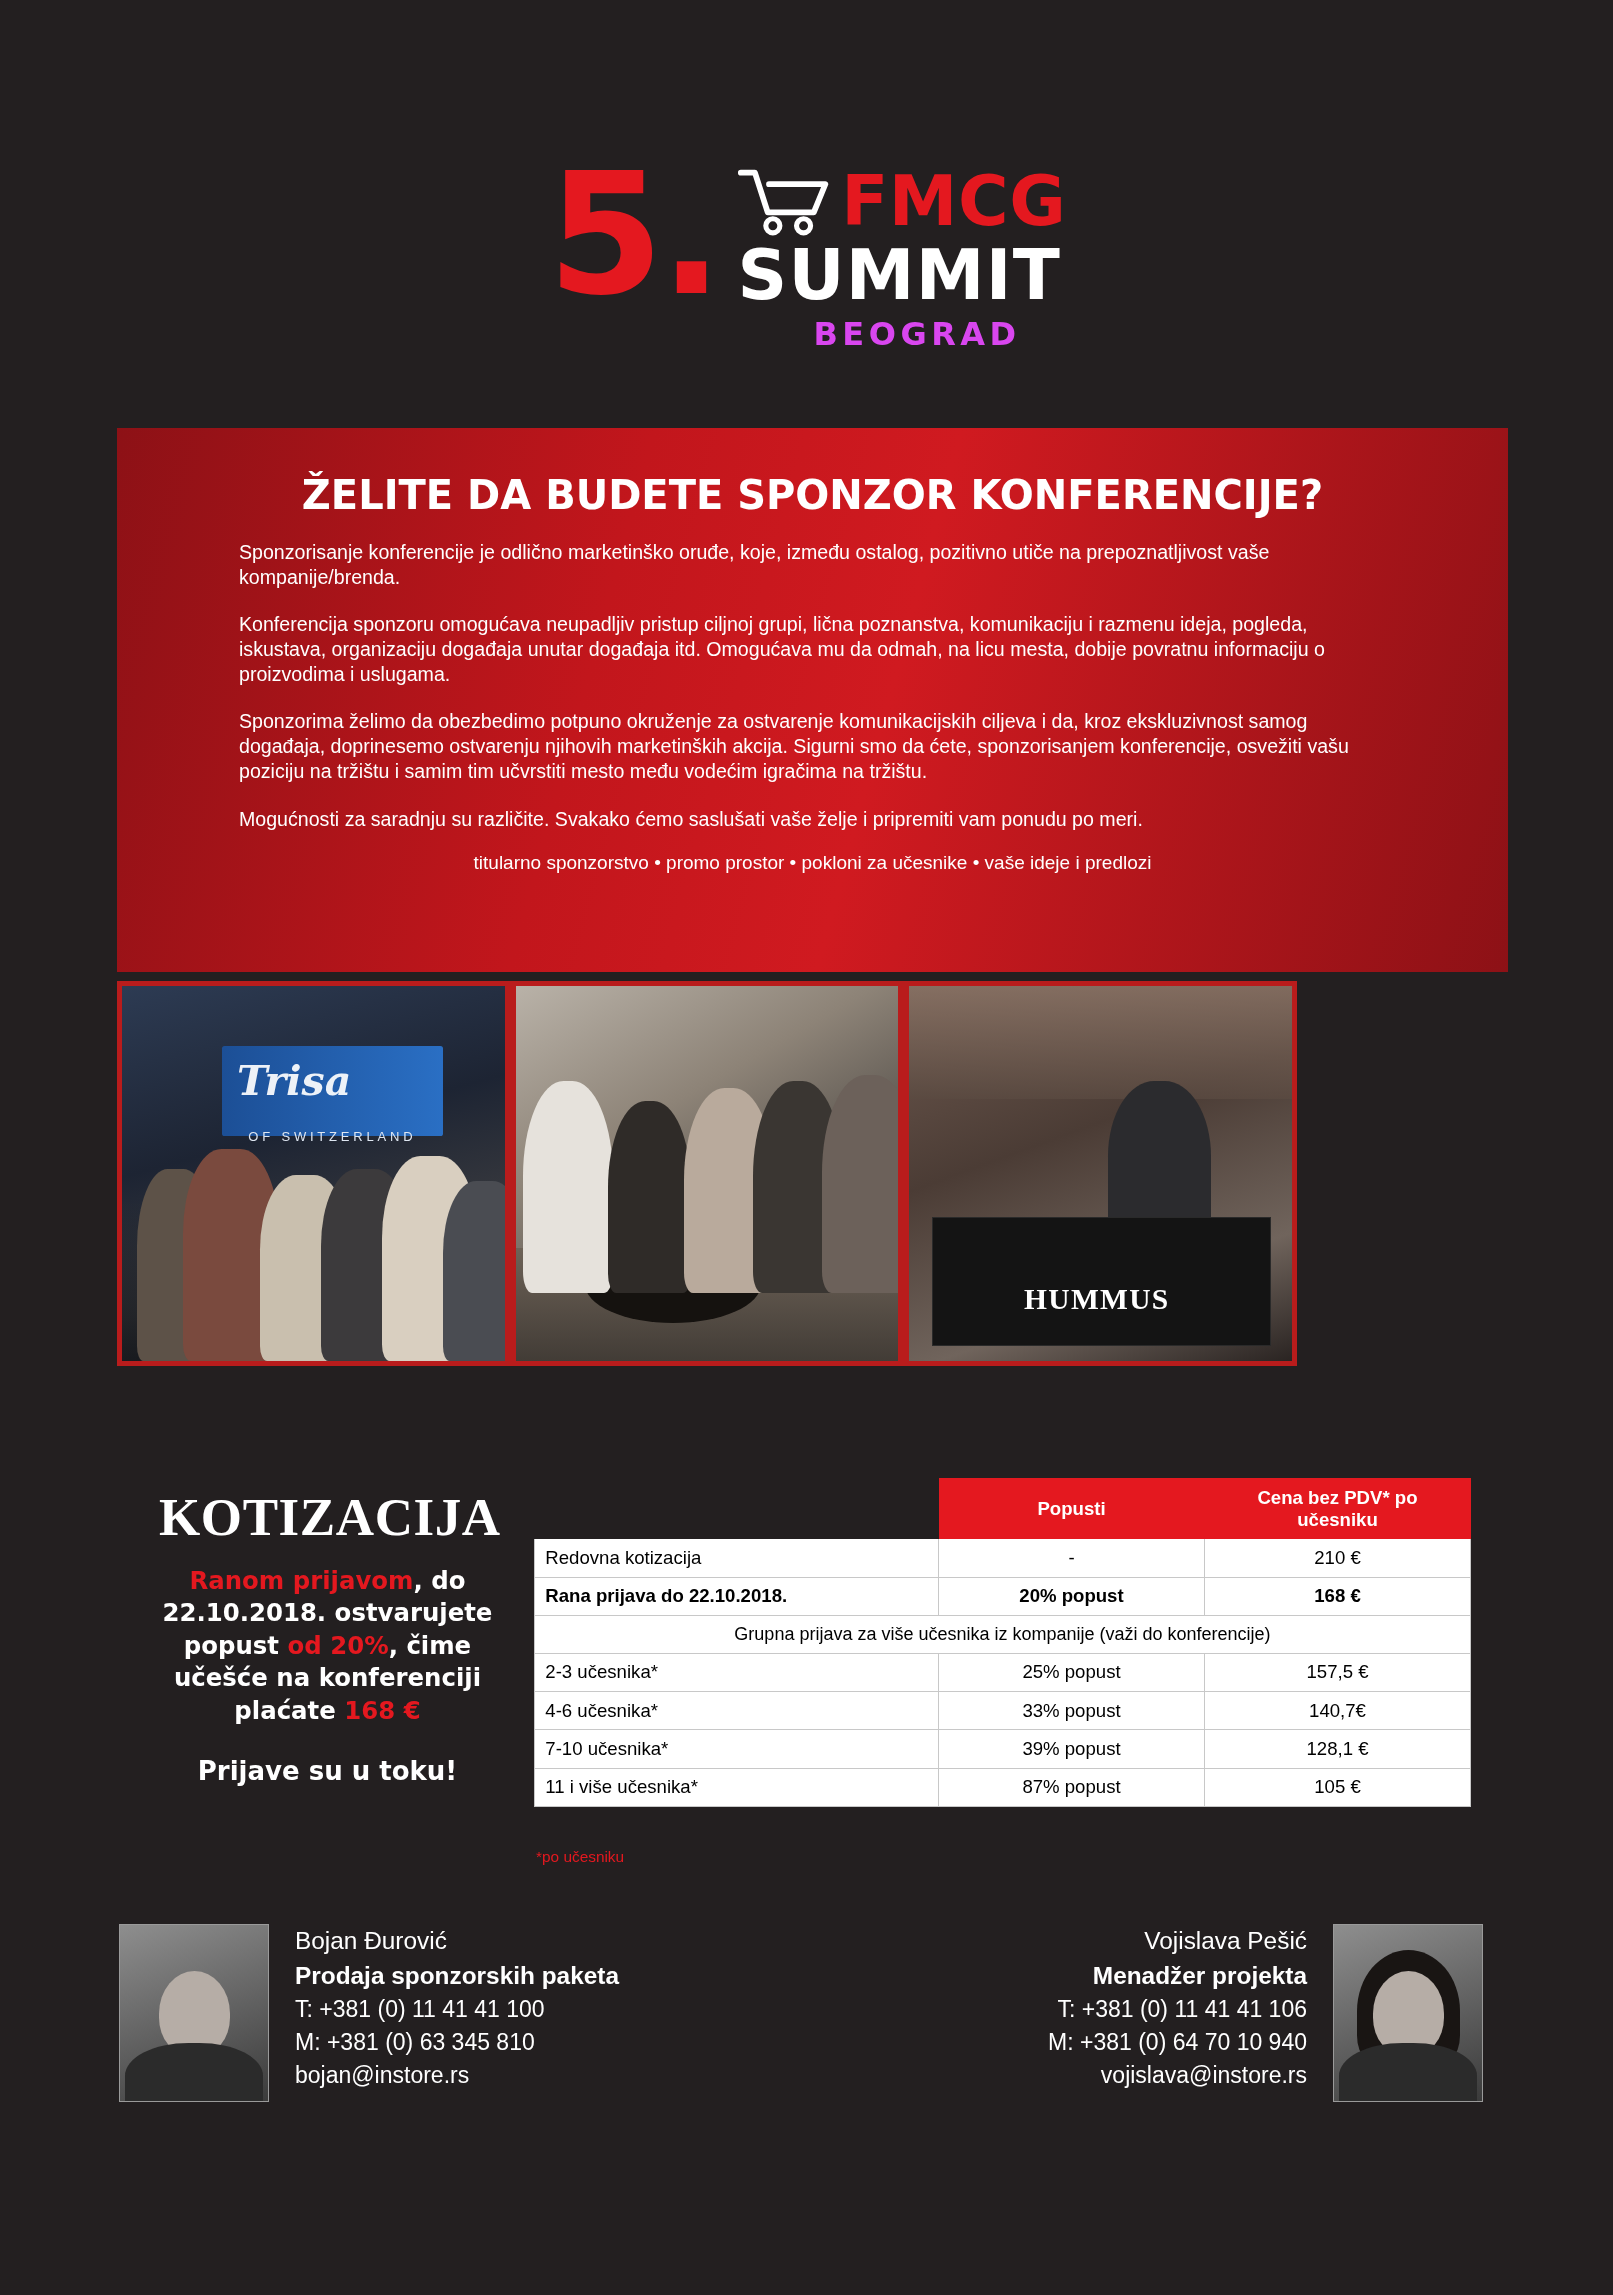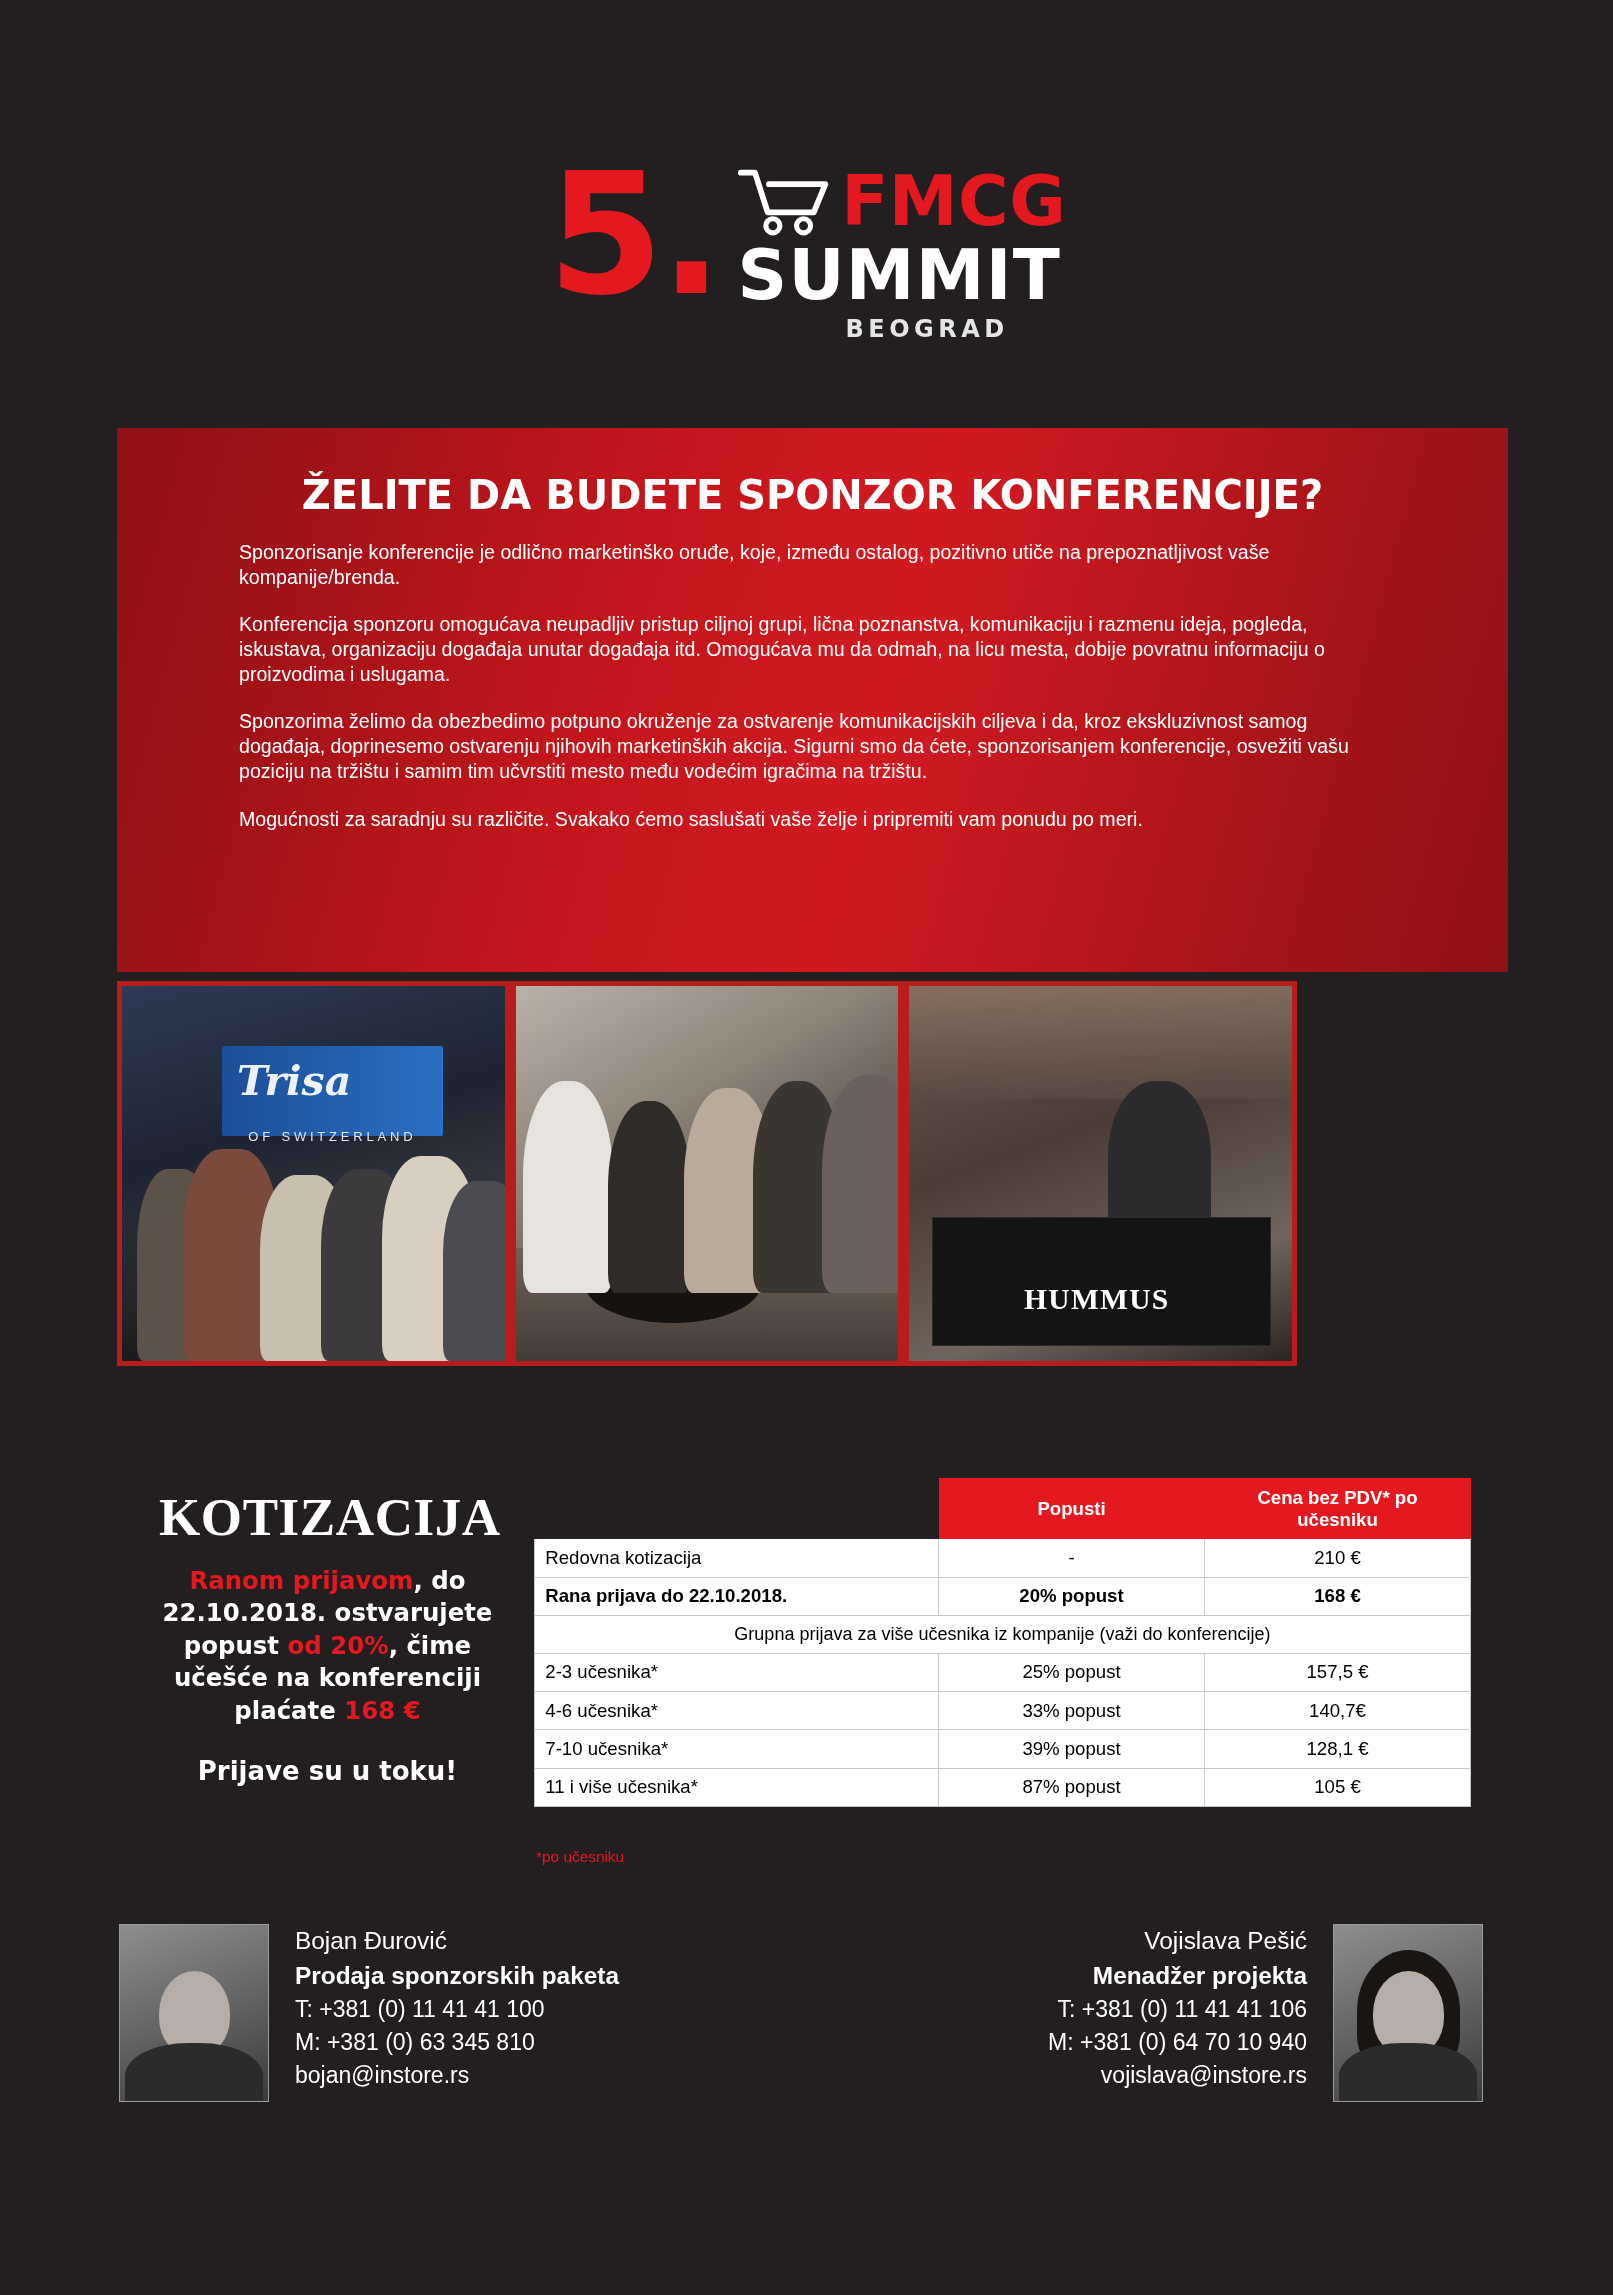--- a/index.html
+++ b/index.html
@@ -64,25 +64,25 @@
     font-weight: bold;
     font-size: 69px;
     line-height: 1;
     color: #ffffff;
     letter-spacing: 1.3px;
     margin-top: 3.8px;
   }
   .logo-beograd {
     font-family: "DejaVu Sans", sans-serif;
     font-weight: bold;
-    font-size: 24px;
-    color: #e5e5e5;
+    font-size: 32px;
+    color: #d946ef;
     letter-spacing: 4.5px;
     margin-top: 5.1px;
-    margin-left: 108px;
+    margin-left: 76px;
   }
 
   
   .red-panel {
     position: absolute;
     left: 117px;
     top: 428px;
     width: 1391px;
     height: 544px;
     background: linear-gradient(105deg, #8d1116 0%, #c2161c 35%, #d01a20 55%, #8d1116 100%);
@@ -334,20 +334,21 @@
     </div>
   </div>
 </div>
 
 <section class="red-panel">
   <div class="headline">ŽELITE DA BUDETE SPONZOR KONFERENCIJE?</div>
   <p>Sponzorisanje konferencije je odlično marketinško oruđe, koje, između ostalog, pozitivno utiče na prepoznatljivost vaše kompanije/brenda.</p>
   <p>Konferencija sponzoru omogućava neupadljiv pristup ciljnoj grupi, lična poznanstva, komunikaciju i razmenu ideja, pogleda, iskustava, organizaciju događaja unutar događaja itd. Omogućava mu da odmah, na licu mesta, dobije povratnu informaciju o proizvodima i uslugama.</p>
   <p>Sponzorima želimo da obezbedimo potpuno okruženje za ostvarenje komunikacijskih ciljeva  i da, kroz ekskluzivnost samog događaja, doprinesemo ostvarenju njihovih marketinških akcija. Sigurni smo da ćete, sponzorisanjem konferencije, osvežiti vašu poziciju na tržištu i samim tim učvrstiti mesto među vodećim igračima na tržištu.</p>
   <p class="tight">Mogućnosti za saradnju su različite. Svakako ćemo saslušati vaše želje i pripremiti vam ponudu po meri.</p>
+  <div class="perks">titularno sponzorstvo  •  promo prostor  •  pokloni za učesnike  •  vaše ideje i predlozi</div>
 </section>
 
 <div class="photo-strip">
   <div class="photo photo-1">
     <div class="p1-sign"></div>
     <div class="p1-text">Trisa</div>
     <div class="p1-sub">OF SWITZERLAND</div>
     <div class="p1-floor"></div>
     <div class="p1-fig" style="left:4%;width:77px;height:192px;background:#5d5248;"></div>
     <div class="p1-fig" style="left:16%;width:96px;height:212px;background:#7a4a3e;"></div>

